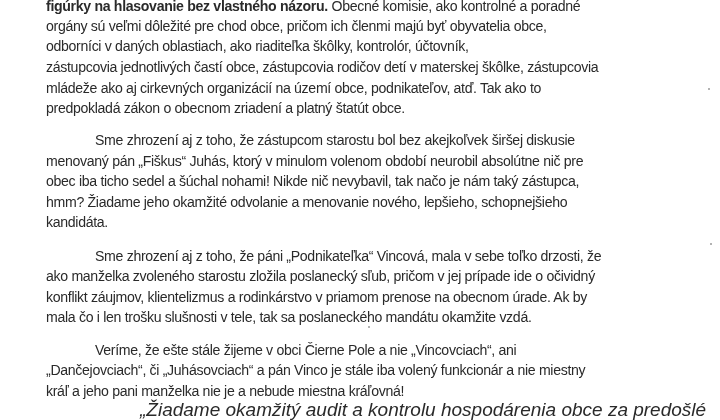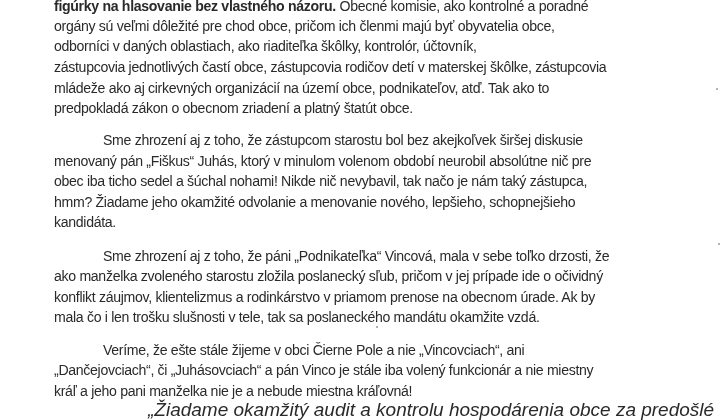--- a/index.html
+++ b/index.html
@@ -3,21 +3,21 @@
 <meta charset="utf-8">
 <style>
   html, body { margin:0; padding:0; }
   body {
     width:720px; height:420px; overflow:hidden;
     background:#ffffff;
     font-family:"Liberation Sans", "DejaVu Sans", sans-serif;
     color:#2a2a2a;
     position:relative;
   }
-  .page { position:absolute; left:16px; top:0; width:668px; height:420px; }
+  .page { position:absolute; left:8px; top:0; width:668px; height:420px; }
   .line {
     position:absolute; left:38px; white-space:nowrap;
     font-size:15.2px; line-height:20px; letter-spacing:-0.35px;
     transform:scaleX(0.93); transform-origin:left center;
   }
   .indent { left:87px; }
   .bold { font-weight:bold; }
   .quote {
     position:absolute; left:132px; top:398px; white-space:nowrap;
     font-style:italic; font-size:19px; line-height:24px; letter-spacing:0px;

